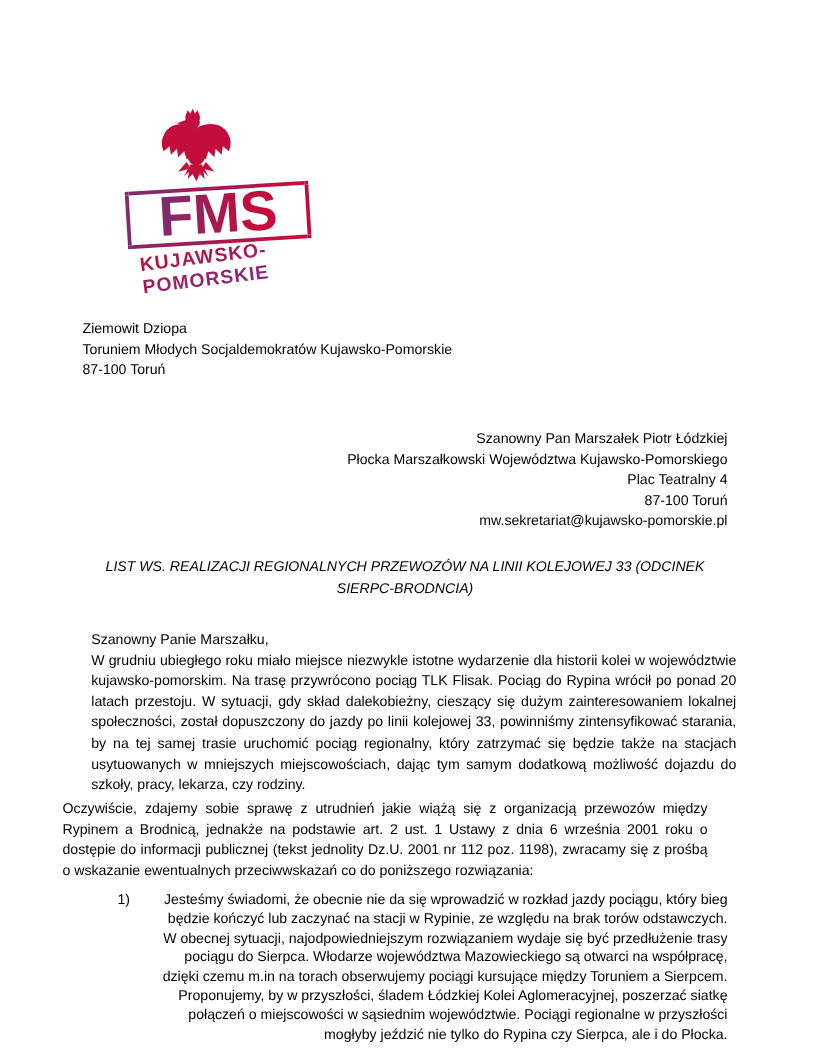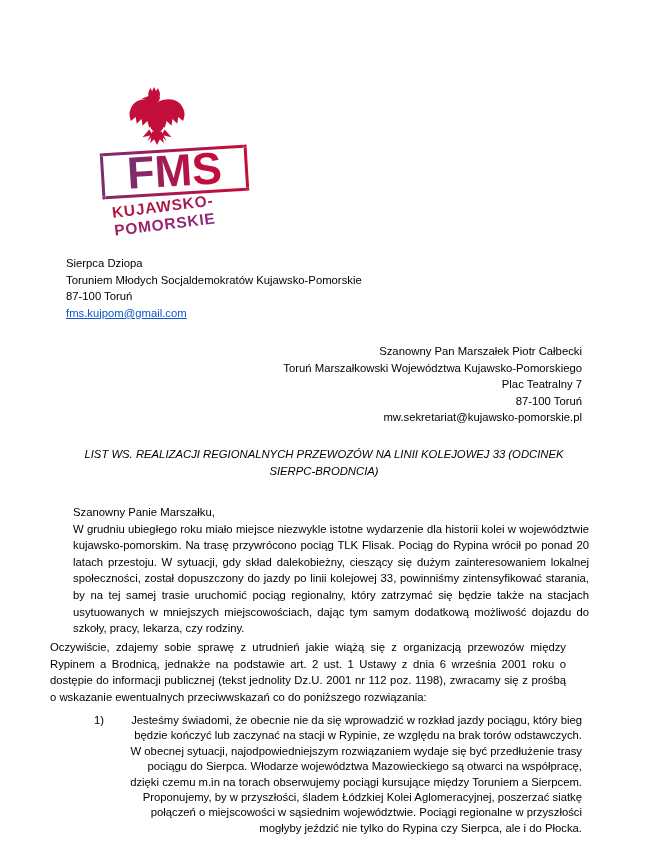--- a/index.html
+++ b/index.html
@@ -79,30 +79,29 @@
     <div class="fms-box">
       <span class="fms-text">FMS</span>
     </div>
     <div class="region">
       <span class="line">KUJAWSKO-</span>
       <span class="line">POMORSKIE</span>
     </div>
   </div>
 
   <div class="sender txt">
-    <span class="line">Sierpca Dziopa</span>
+    <span class="line">Ziemowit Dziopa</span>
     <span class="line">Toruniem Młodych Socjaldemokratów Kujawsko-Pomorskie</span>
     <span class="line">87-100 Toruń</span>
-    <a class="line">fms.kujpom@gmail.com</a>
   </div>
 
   <div class="recipient txt">
-    <span class="line">Szanowny Pan Marszałek Piotr Całbecki</span>
-    <span class="line">Toruń Marszałkowski Województwa Kujawsko-Pomorskiego</span>
-    <span class="line">Plac Teatralny 7</span>
+    <span class="line">Szanowny Pan Marszałek Piotr Łódzkiej</span>
+    <span class="line">Płocka Marszałkowski Województwa Kujawsko-Pomorskiego</span>
+    <span class="line">Plac Teatralny 4</span>
     <span class="line">87-100 Toruń</span>
     <span class="line">mw.sekretariat@kujawsko-pomorskie.pl</span>
   </div>
 
   <div class="subject txt">LIST WS. REALIZACJI REGIONALNYCH PRZEWOZÓW NA LINII KOLEJOWEJ 33 (ODCINEK SIERPC-BRODNCIA)</div>
 
   <div class="block1 txt">
     <div>Szanowny Panie Marszałku,</div>
     <div class="para">W grudniu ubiegłego roku miało miejsce niezwykle istotne wydarzenie dla historii kolei w województwie kujawsko-pomorskim. Na trasę przywrócono pociąg TLK Flisak. Pociąg do Rypina wrócił po ponad 20 latach przestoju. W sytuacji, gdy skład dalekobieżny, cieszący się dużym zainteresowaniem lokalnej społeczności, został dopuszczony do jazdy po linii kolejowej 33, powinniśmy zintensyfikować starania, by na tej samej trasie uruchomić pociąg regionalny, który zatrzymać się będzie także na stacjach usytuowanych w mniejszych miejscowościach, dając tym samym dodatkową możliwość dojazdu do szkoły, pracy, lekarza, czy rodziny.</div>
   </div>

